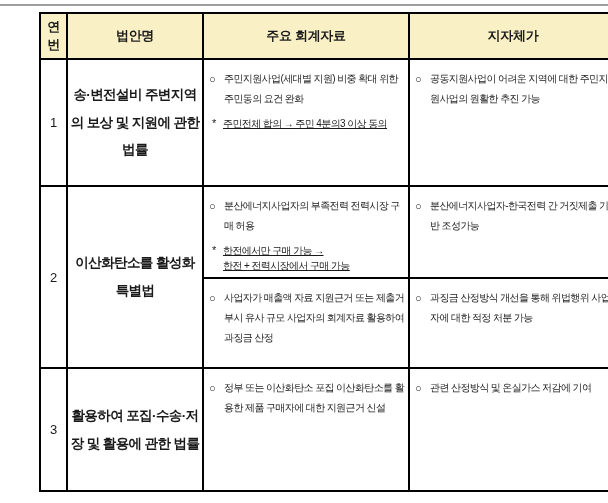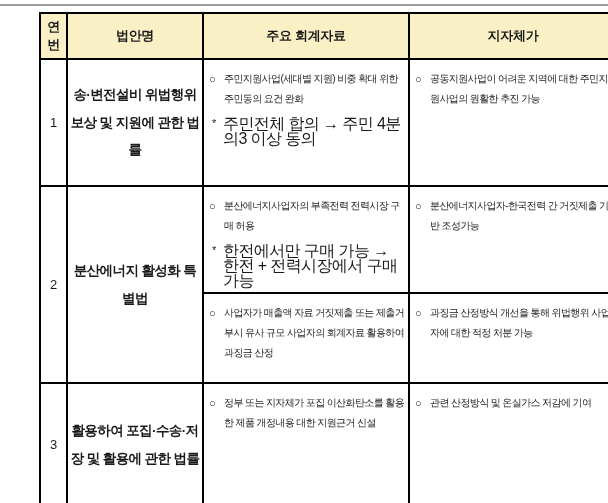--- a/index.html
+++ b/index.html
@@ -73,22 +73,23 @@
   }
   .note{
     display:flex;align-items:flex-start;
     margin-top:7px;margin-left:3px;
   }
   .note .marker{
     flex:0 0 11px;width:11px;
     font-size:11px;line-height:15px;
   }
   .note .ntxt{
-    flex:1 1 auto;font-size:16px;line-height:15px;
+    flex:1 1 auto;font-size:10px;line-height:15px;
     white-space:pre-line;
+    text-decoration:underline;
   }
 </style>
 </head>
 <body>
 
 <div class="page">
   <div class="top-rule"></div>
 
   <table class="law-table">
     <colgroup>
@@ -102,42 +103,42 @@
         <th>연번</th>
         <th>법안명</th>
         <th>주요 회계자료</th>
         <th>지자체가</th>
       </tr>
     </thead>
     <tbody>
 
       <tr class="r1">
         <td class="num">1</td>
-        <td class="name">송·변전설비 위법행위 보상 및 지원에 관한 법률</td>
+        <td class="name">송·변전설비 주변지역의 보상 및 지원에 관한 법률</td>
         <td class="cell">
           <div class="item">
             <span class="bullet">○</span>
             <div class="txt">주민지원사업(세대별 지원) 비중 확대 위한 주민동의 요건 완화</div>
           </div>
           <div class="note">
             <span class="marker">*</span>
             <div class="ntxt">주민전체 합의 → 주민 4분의3 이상 동의</div>
           </div>
         </td>
         <td class="cell">
           <div class="item">
             <span class="bullet">○</span>
             <div class="txt">공동지원사업이 어려운 지역에 대한 주민지원사업의 원활한 추진 가능</div>
           </div>
         </td>
       </tr>
 
       <tr class="r2a">
         <td class="num" rowspan="2">2</td>
-        <td class="name" rowspan="2">분산에너지 활성화 특별법</td>
+        <td class="name" rowspan="2">이산화탄소를 활성화 특별법</td>
         <td class="cell">
           <div class="item">
             <span class="bullet">○</span>
             <div class="txt">분산에너지사업자의 부족전력 전력시장 구매 허용</div>
           </div>
           <div class="note">
             <span class="marker">*</span>
             <div class="ntxt">한전에서만 구매 가능 →
 한전 + 전력시장에서 구매 가능</div>
           </div>
@@ -147,38 +148,38 @@
             <span class="bullet">○</span>
             <div class="txt">분산에너지사업자-한국전력 간 거짓제출 기반 조성가능</div>
           </div>
         </td>
       </tr>
 
       <tr class="r2b">
         <td class="cell">
           <div class="item">
             <span class="bullet">○</span>
-            <div class="txt">사업자가 매출액 자료 거짓제출 또는 제출거부시 유사 규모 사업자의 회계자료 활용하여 과징금 산정</div>
+            <div class="txt">사업자가 매출액 자료 지원근거 또는 제출거부시 유사 규모 사업자의 회계자료 활용하여 과징금 산정</div>
           </div>
         </td>
         <td class="cell">
           <div class="item">
             <span class="bullet">○</span>
             <div class="txt">과징금 산정방식 개선을 통해 위법행위 사업자에 대한 적정 처분 가능</div>
           </div>
         </td>
       </tr>
 
       <tr class="r3">
         <td class="num">3</td>
         <td class="name">활용하여 포집·수송·저장 및 활용에 관한 법률</td>
         <td class="cell">
           <div class="item">
             <span class="bullet">○</span>
-            <div class="txt">정부 또는 지자체가 포집 이산화탄소를 활용한 제품 개정내용 대한 지원근거 신설</div>
+            <div class="txt">정부 또는 이산화탄소 포집 이산화탄소를 활용한 제품 구매자에 대한 지원근거 신설</div>
           </div>
         </td>
         <td class="cell">
           <div class="item">
             <span class="bullet">○</span>
             <div class="txt">관련 산정방식 및 온실가스 저감에 기여</div>
           </div>
         </td>
       </tr>
     </tbody>

